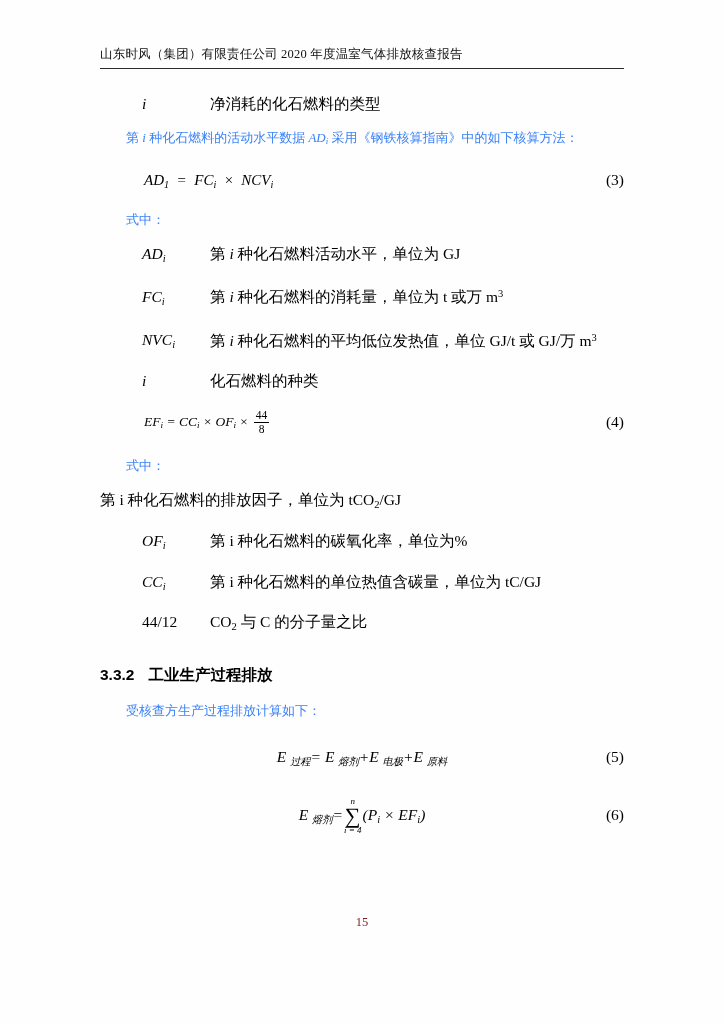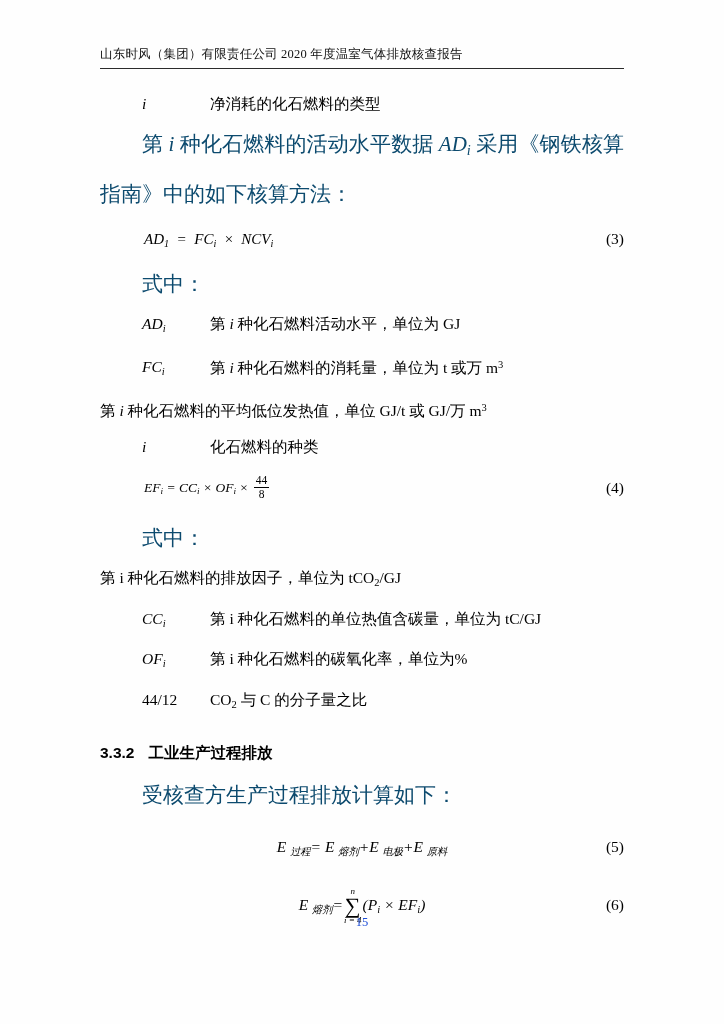--- a/index.html
+++ b/index.html
@@ -42,23 +42,23 @@
     border-bottom: 1px solid #2b2b2b;
     width: 524px;
   }
   .content {
     position: absolute;
     left: 100px;
     top: 86px;
     width: 524px;
   }
   .para {
-    font-size: 21px;
-    line-height: 44px;
-    color: #0c4a6e;
+    font-size: 13px;
+    line-height: 32px;
+    color: #3b82f6;
     text-align: justify;
   }
   .indent2 {
     text-indent: 2em;
   }
   .italic-var {
     font-style: italic;
     font-family: "Liberation Serif", "DejaVu Serif", serif;
   }
   .defn-row {
@@ -176,21 +176,21 @@
     font-size: 9px;
     font-style: italic;
   }
   .page-number {
     position: absolute;
     left: 0;
     right: 0;
     top: 915px;
     text-align: center;
     font-size: 12.5px;
-    color: #1d4ed8;
+    color: #7f1d1d;
   }
   .nowrap { white-space: nowrap; }
 </style>
 </head>
 <body>
 
 <div class="page">
 
   <div class="header-area">
     <div class="header-text">山东时风（集团）有限责任公司 2020 年度温室气体排放核查报告</div>
@@ -226,20 +226,21 @@
     </div>
 
     <div class="defn-row">
       <div class="defn-term"><span class="italic-var">FC<sub>i</sub></span></div>
       <div class="defn-desc">第 <span class="italic-var">i</span> 种化石燃料的消耗量，单位为 t 或万 m<sup>3</sup>
         
       </div>
     </div>
 
     <div class="defn-row">
+      <div class="defn-term"><span class="italic-var">NVC<sub>i</sub></span></div>
       <div class="defn-desc">第 <span class="italic-var">i</span> 种化石燃料的平均低位发热值，单位 GJ/t 或 GJ/万 m<sup>3</sup>
         
       </div>
     </div>
 
     <div class="defn-row">
       <div class="defn-term"><span class="italic-var">i</span></div>
       <div class="defn-desc">化石燃料的种类</div>
     </div>
 
@@ -257,29 +258,29 @@
 
     <div class="para indent2" style="margin-top:8px;">式中：</div>
 
     <div class="defn-row">
       <div class="defn-desc">第 i 种化石燃料的排放因子，单位为 tCO<sub>2</sub>/GJ
         
       </div>
     </div>
 
     <div class="defn-row">
+      <div class="defn-term"><span class="italic-var">OF<sub>i</sub></span></div>
+      <div class="defn-desc">第 i 种化石燃料的碳氧化率，单位为%
+        
+      </div>
+    </div>
+
+    <div class="defn-row">
       <div class="defn-term"><span class="italic-var">CC<sub>i</sub></span></div>
       <div class="defn-desc">第 i 种化石燃料的单位热值含碳量，单位为 tC/GJ
-        
-      </div>
-    </div>
-
-    <div class="defn-row">
-      <div class="defn-term"><span class="italic-var">OF<sub>i</sub></span></div>
-      <div class="defn-desc">第 i 种化石燃料的碳氧化率，单位为%
         
       </div>
     </div>
 
     <div class="defn-row">
       <div class="defn-term noital">44/12</div>
       <div class="defn-desc">CO<sub>2</sub> 与 C 的分子量之比
         
       </div>
     </div>

